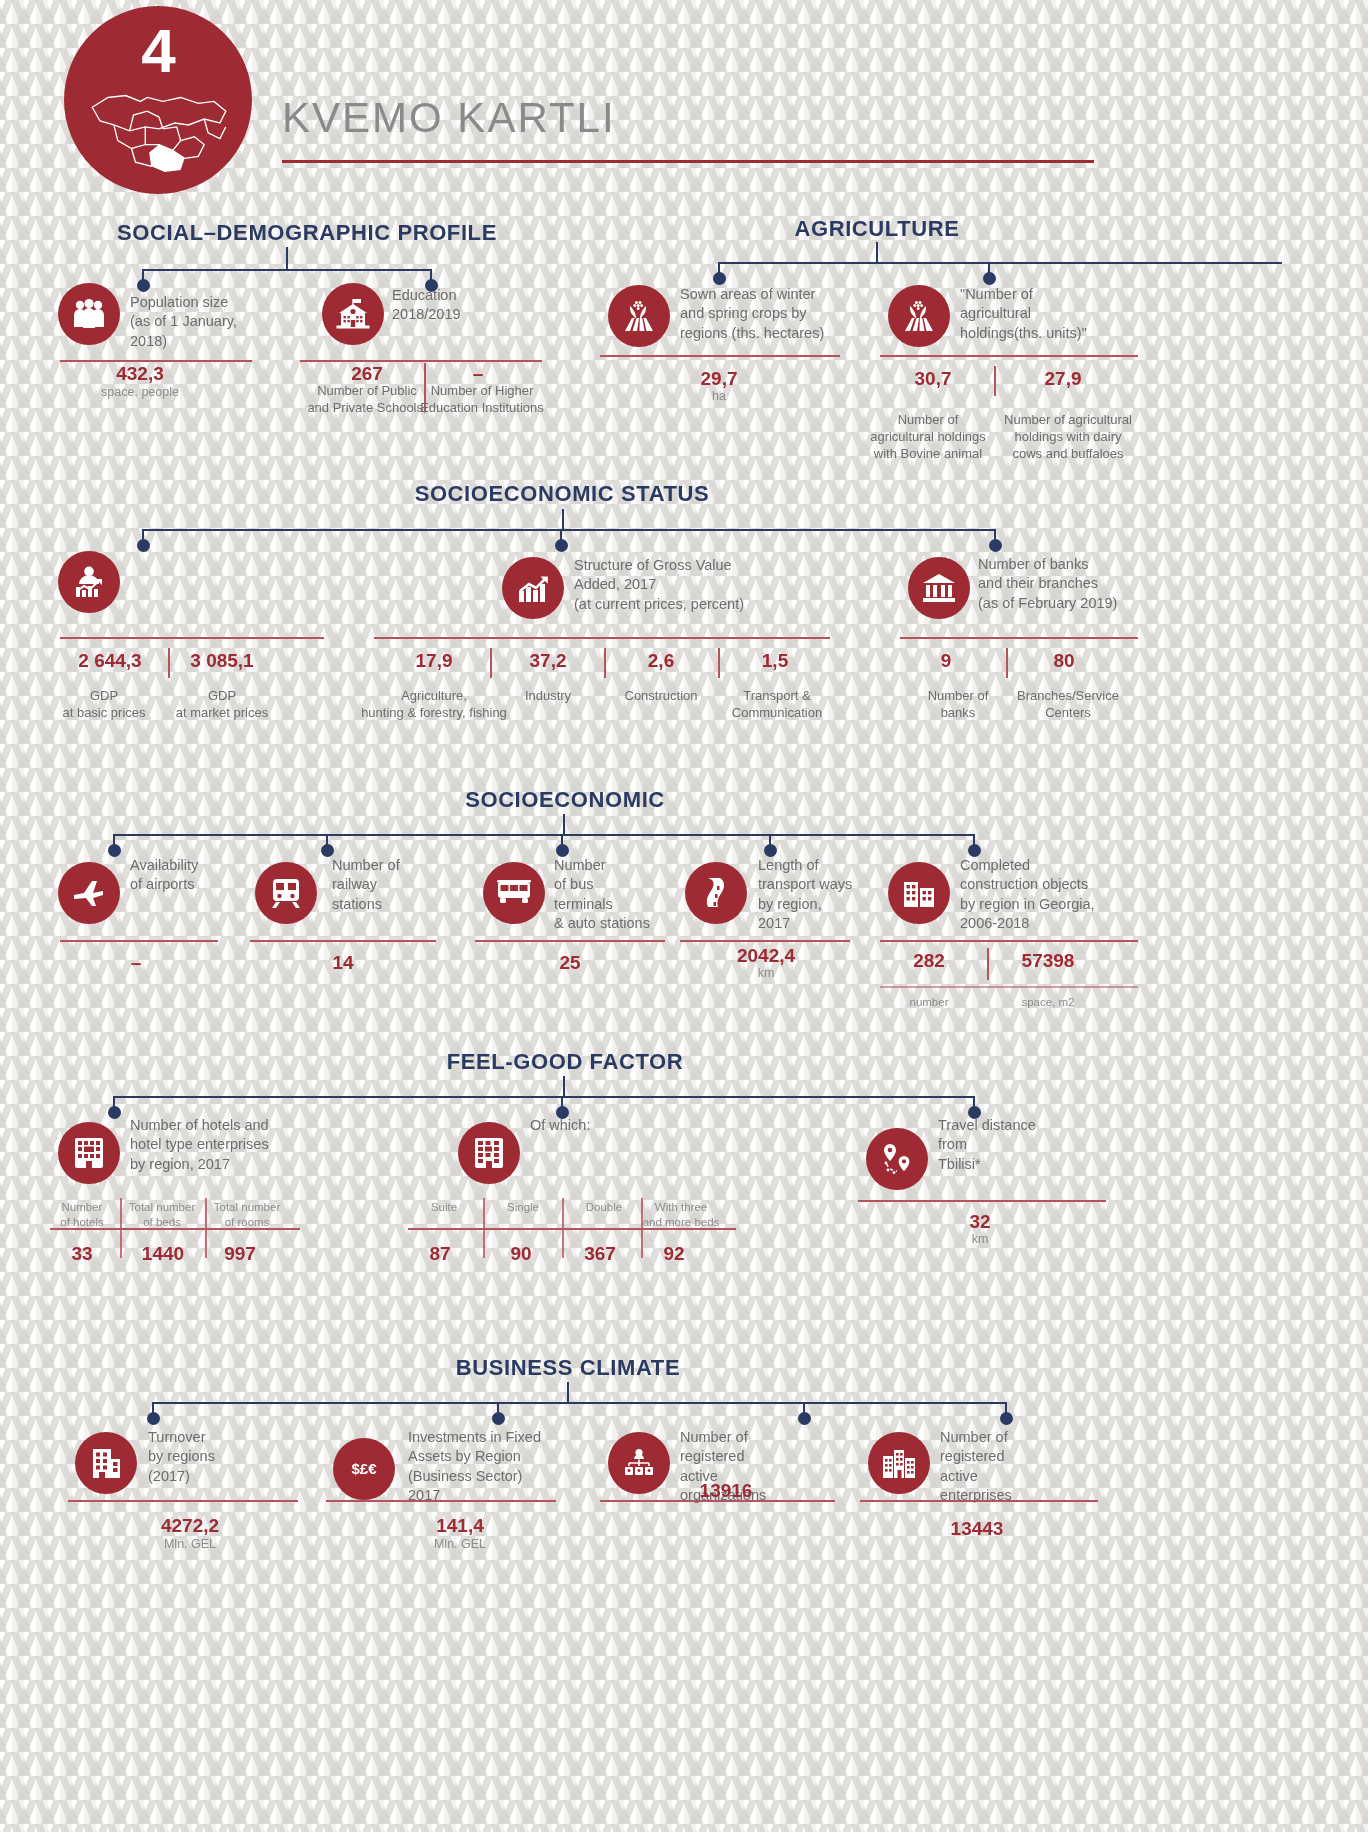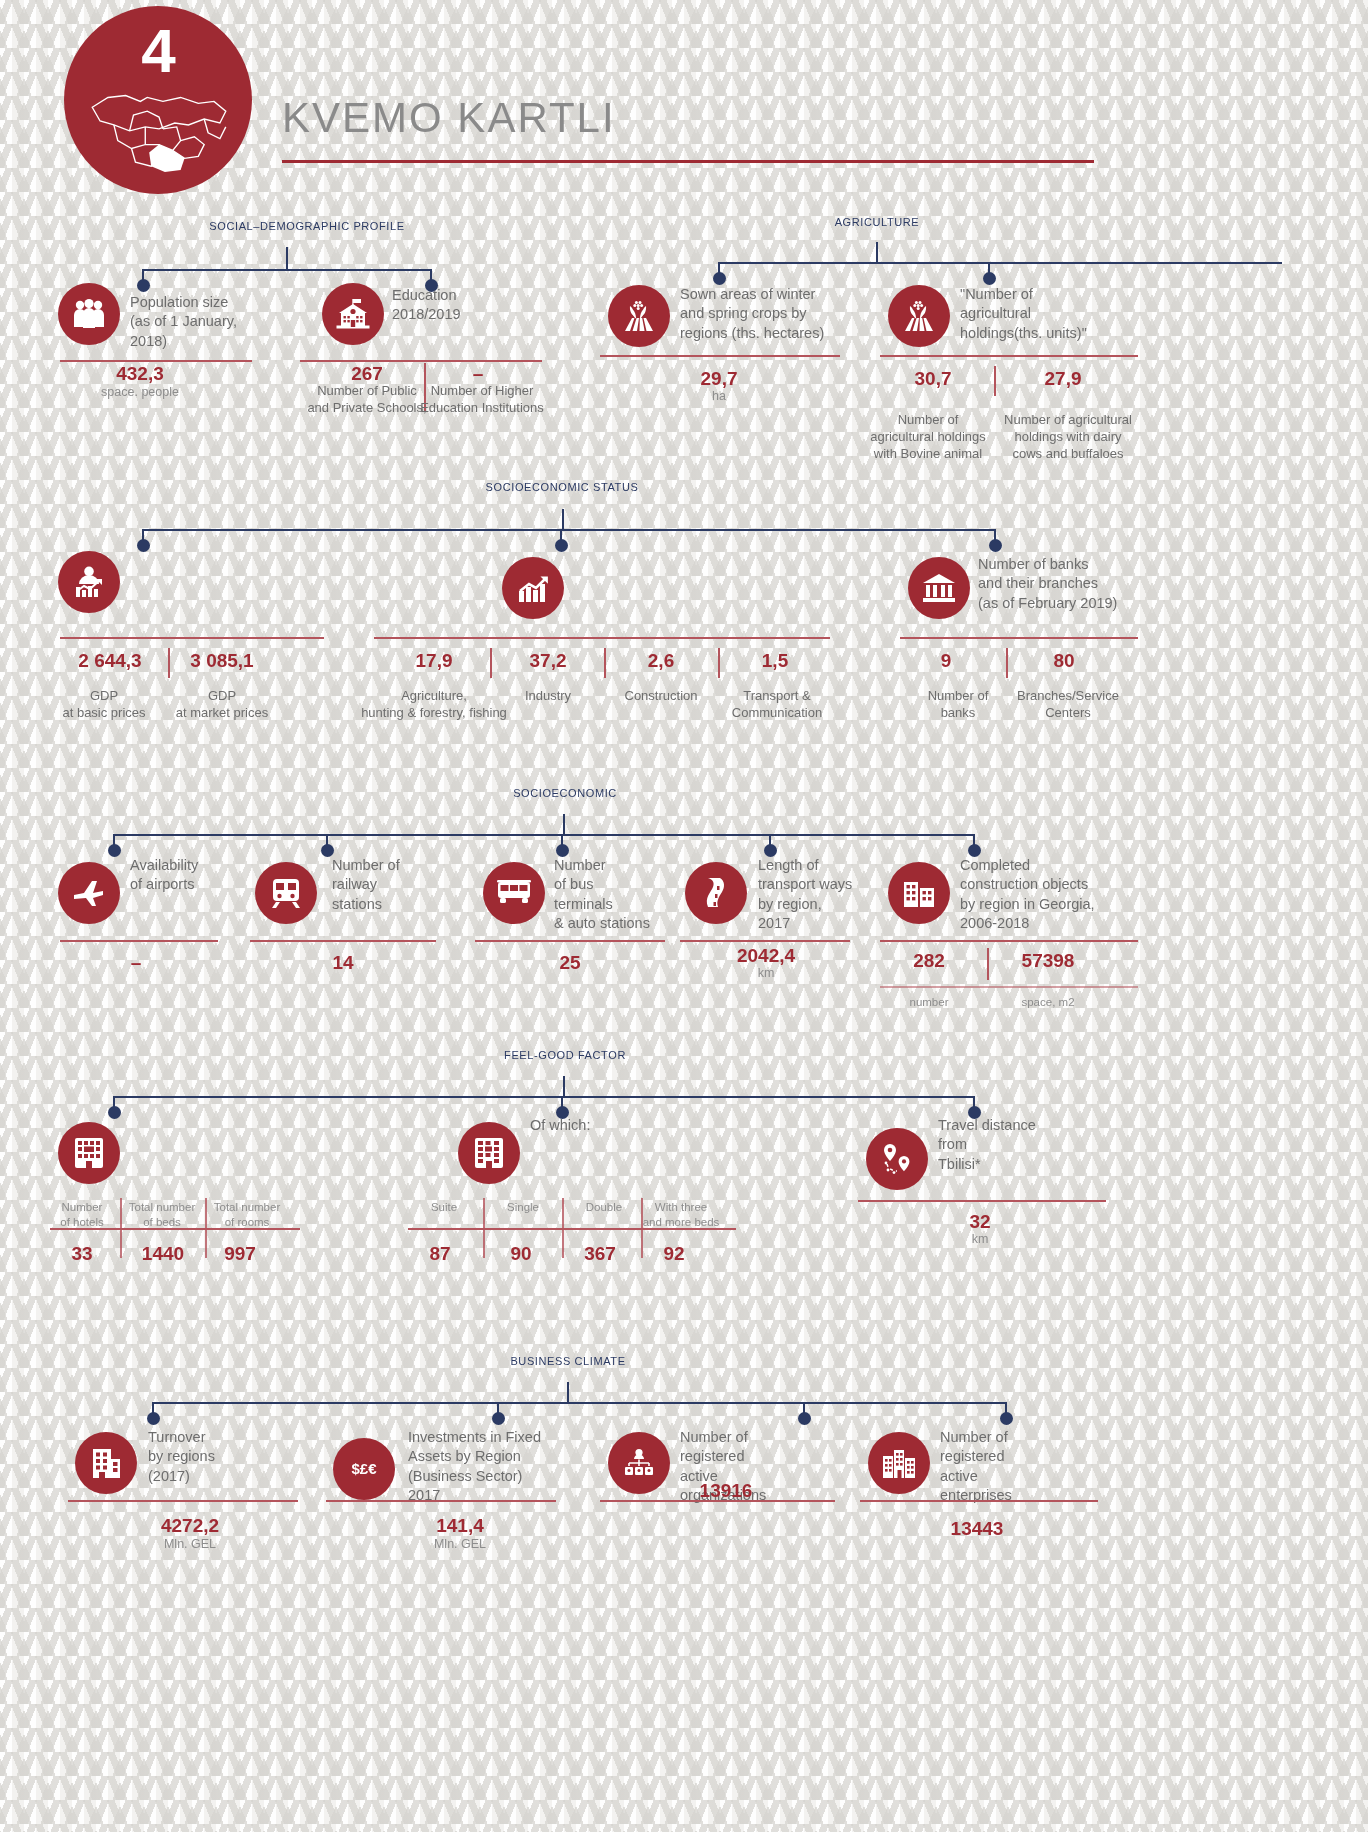--- a/index.html
+++ b/index.html
@@ -34,21 +34,21 @@
   }
   .hdr-map{position:absolute;left:22px;top:62px;width:148px;height:108px;}
   .hdr-title{
     position:absolute;left:282px;top:94px;color:#8a8a8a;font-size:42px;letter-spacing:2px;
     font-weight:400;
   }
   .hdr-rule{position:absolute;left:282px;top:160px;width:812px;height:3px;background:var(--red);}
 
   
   .sec-title{
-    position:absolute;color:var(--navy);font-weight:normal;font-size:11px;letter-spacing:.6px;
+    position:absolute;color:var(--navy);font-weight:bold;font-size:22px;letter-spacing:.6px;
     white-space:nowrap;transform:translateX(-50%);
   }
   .connector{position:absolute;}
   .connector .hbar{position:absolute;left:0;right:0;top:0;height:2px;background:var(--navy);}
   .connector .stem{position:absolute;width:2px;background:var(--navy);}
   .connector .drop{position:absolute;width:2px;background:var(--navy);top:0;}
   .connector .dot{position:absolute;width:13px;height:13px;border-radius:50%;background:var(--navy);margin-left:-5.5px;}
 
   .icon{
     position:absolute;width:62px;height:62px;border-radius:50%;background:var(--red);
@@ -245,20 +245,21 @@
   <div class="icon" style="left:502px;top:557px">
     <svg width="34" height="30" viewBox="0 0 34 30" fill="#fff">
       <rect x="3" y="18" width="5" height="11"></rect>
         <rect x="10" y="14" width="5" height="15"></rect>
       <rect x="17" y="17" width="5" height="12"></rect>
         <rect x="24" y="11" width="5" height="18"></rect>
       <path d="M4 18 L13 11 L20 15 L30 5" stroke="#fff" stroke-width="2.6" fill="none"></path>
       <path d="M24.5 3.4 h7.4 v7.4 Z"></path>
     </svg>
   </div>
+  <div class="cap" style="left:574px;top:556px;width:210px">Structure of Gross Value<br>Added, 2017<br>(at current prices, percent)</div>
   <div class="rule" style="left:374px;top:637px;width:456px"></div>
   <div class="vrule" style="left:490px;top:648px;height:30px"></div>
   <div class="vrule" style="left:604px;top:648px;height:30px"></div>
   <div class="vrule" style="left:718px;top:648px;height:30px"></div>
   <div class="val" style="left:434px;top:650px">17,9</div>
   <div class="val" style="left:548px;top:650px">37,2</div>
   <div class="val" style="left:661px;top:650px">2,6</div>
   <div class="val" style="left:775px;top:650px">1,5</div>
   <div class="sub" style="left:434px;top:688px;width:190px">Agriculture,<br>hunting &amp; forestry, fishing</div>
   <div class="sub" style="left:548px;top:688px;width:110px">Industry</div>
@@ -398,20 +399,21 @@
       <rect x="4" y="10" width="4" height="4" fill="#9e2a33"></rect>
         <rect x="22" y="10" width="4" height="4" fill="#9e2a33"></rect>
       <rect x="10" y="9.5" width="10" height="5.5" fill="#9e2a33"></rect>
       <rect x="4" y="17" width="4" height="4" fill="#9e2a33"></rect>
         <rect x="10" y="17" width="4" height="4" fill="#9e2a33"></rect>
       <rect x="16" y="17" width="4" height="4" fill="#9e2a33"></rect>
         <rect x="22" y="17" width="4" height="4" fill="#9e2a33"></rect>
       <rect x="12" y="24" width="6" height="7" fill="#9e2a33"></rect>
     </svg>
   </div>
+  <div class="cap" style="left:130px;top:1116px;width:200px">Number of hotels and<br>hotel type enterprises<br>by region, 2017</div>
   <div class="subsm" style="left:82px;top:1200px;width:96px">Number<br>of hotels</div>
   <div class="subsm" style="left:162px;top:1200px;width:100px">Total number<br>of beds</div>
   <div class="subsm" style="left:247px;top:1200px;width:100px">Total number<br>of rooms</div>
   <div class="rule" style="left:50px;top:1228px;width:250px"></div>
   <div class="vrule" style="left:120px;top:1198px;height:60px;opacity:.8"></div>
   <div class="vrule" style="left:205px;top:1198px;height:60px;opacity:.8"></div>
   <div class="val" style="left:82px;top:1243px">33</div>
   <div class="val" style="left:163px;top:1243px">1440</div>
   <div class="val" style="left:240px;top:1243px">997</div>
 

